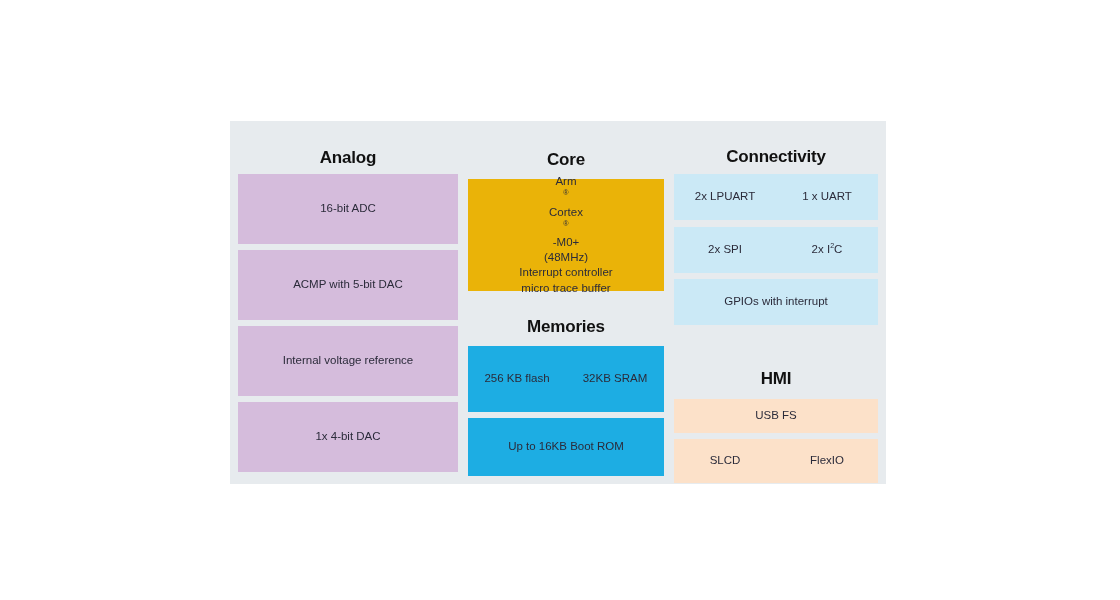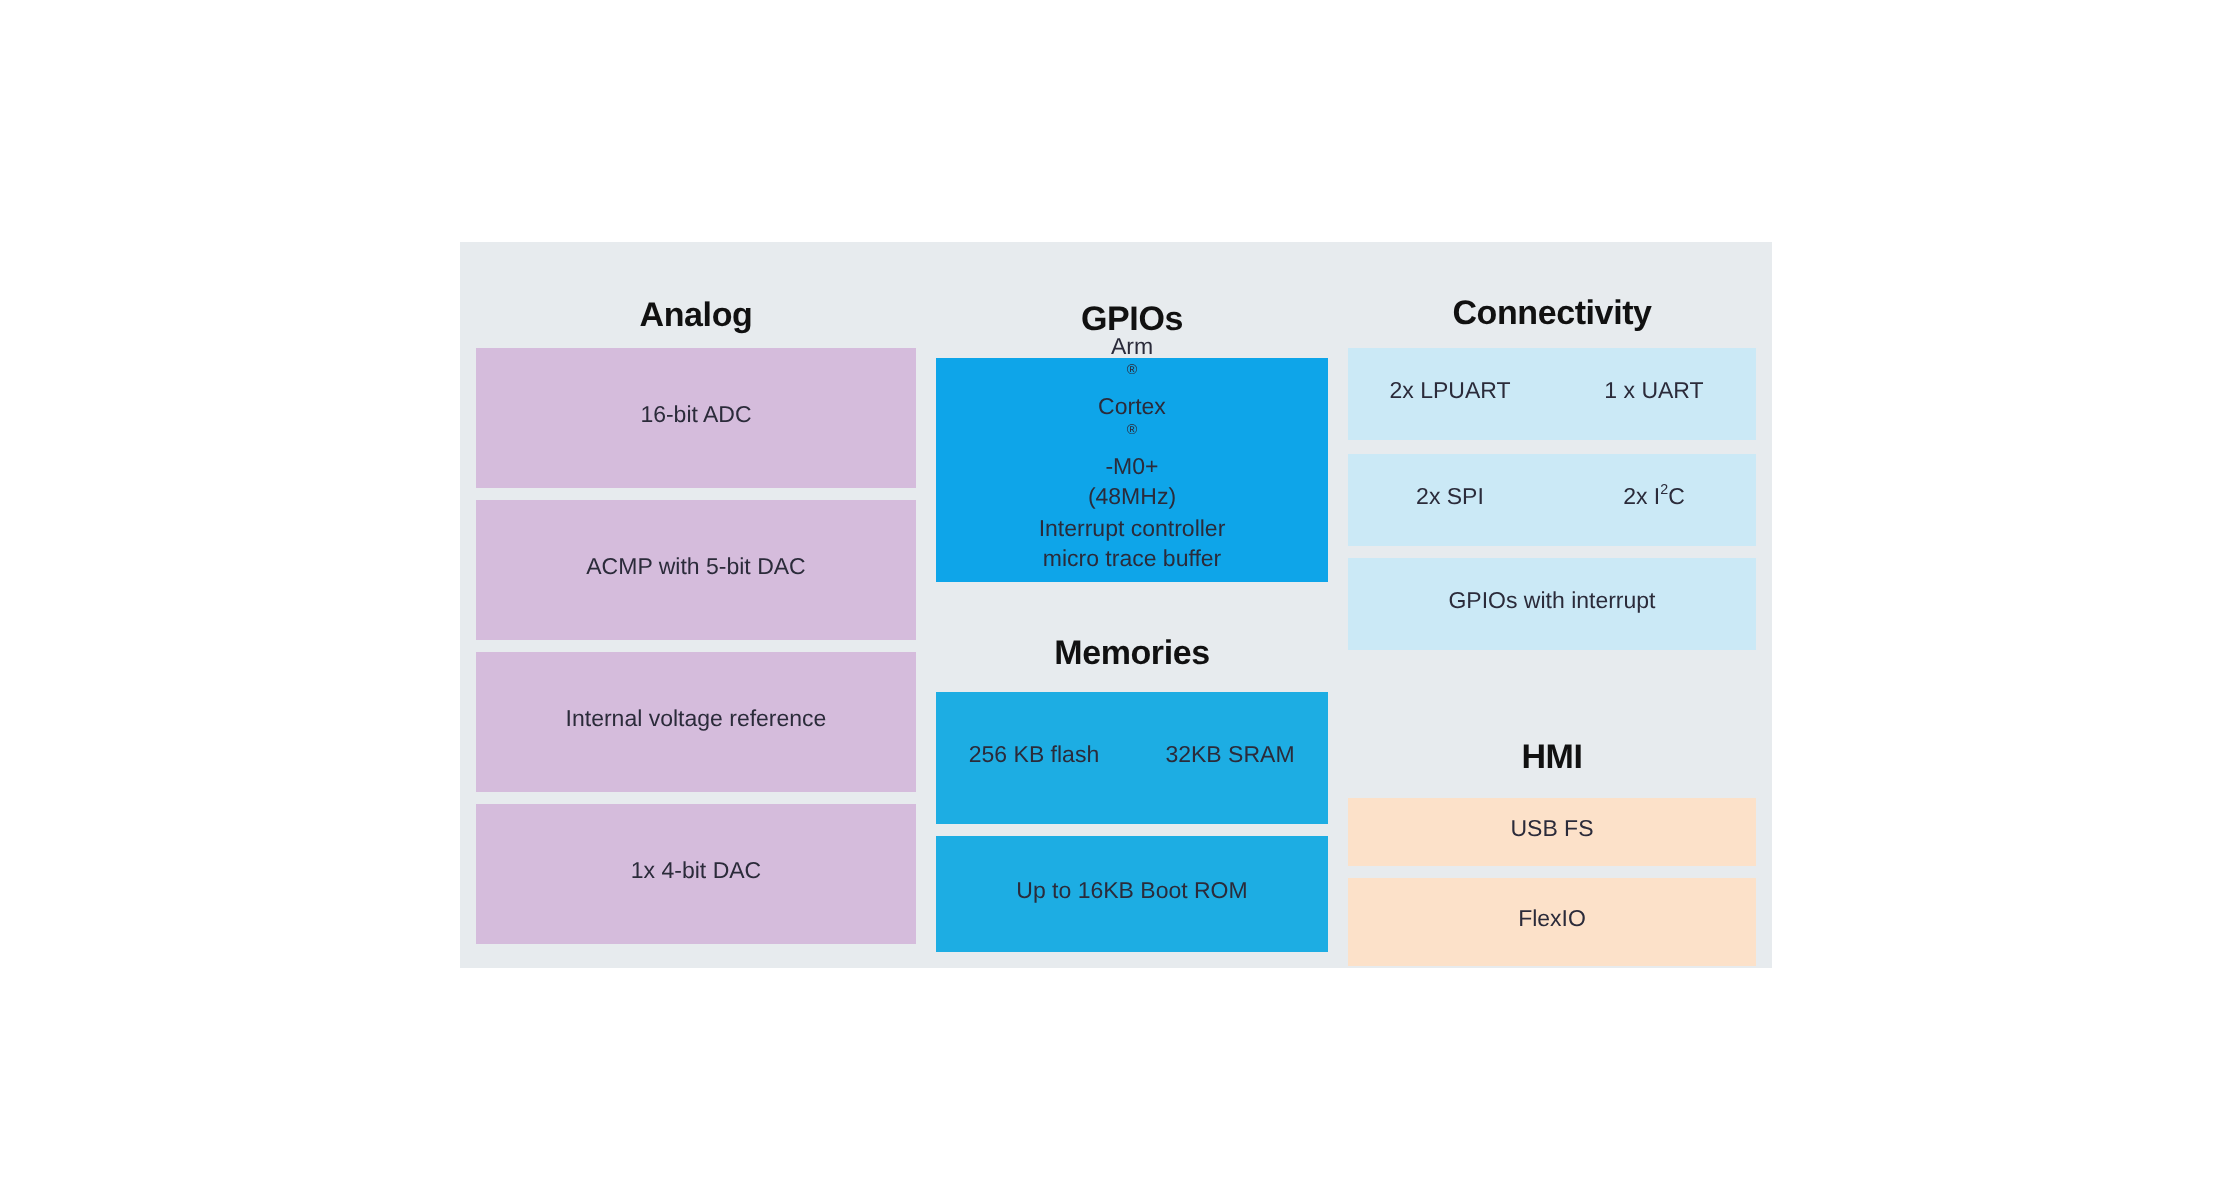--- a/index.html
+++ b/index.html
@@ -54,21 +54,21 @@
   }
   .block-lines { display: block; }
   .block-lines span { display: block; }
 
   .row {
     display: flex;
     gap: 0;
   }
 
   .c-analog       { background: #d5bcdc; }
-  .c-core         { background: #0ea5e9; align-items: flex-end; }
+  .c-core         { background: #eab308; }
   .c-memory       { background: #1dade3; }
   .c-connectivity { background: #cbe9f6; }
   .c-hmi          { background: #fce1c9; }
 
   
   .col-analog .section-title { margin-top: 11px; }
   .col-analog .block {
     height: 70px;
     width: 100%;
     margin-top: 6px;
@@ -133,21 +133,21 @@
     <div class="section-title">Analog</div>
     <div class="blocks">
       <div class="block c-analog">16-bit ADC</div>
       <div class="block c-analog">ACMP with 5-bit DAC</div>
       <div class="block c-analog">Internal voltage reference</div>
       <div class="block c-analog">1x 4-bit DAC</div>
     </div>
   </div>
 
   <div class="column col-core">
-    <div class="section-title">GPIOs</div>
+    <div class="section-title">Core</div>
 
     <div class="block c-core core-block">
       <span class="block-lines">
         <span><span>Arm</span><sup>®</sup><span> Cortex</span><sup>®</sup><span>-M0+</span></span>
         <span>(48MHz)</span>
         <span>Interrupt controller</span>
         <span>micro trace buffer</span>
       </span>
     </div>
 
@@ -175,17 +175,18 @@
       </div>
     </div>
 
     <div class="block c-connectivity conn-wide">GPIOs with interrupt</div>
 
     <div class="section-title hmi-title">HMI</div>
 
     <div class="block c-hmi hmi-wide">USB FS</div>
 
     <div class="row hmi-row">
+      <div class="block c-hmi">SLCD</div>
       <div class="block c-hmi">FlexIO</div>
     </div>
   </div>
 
 </div>
 
 </body></html>

